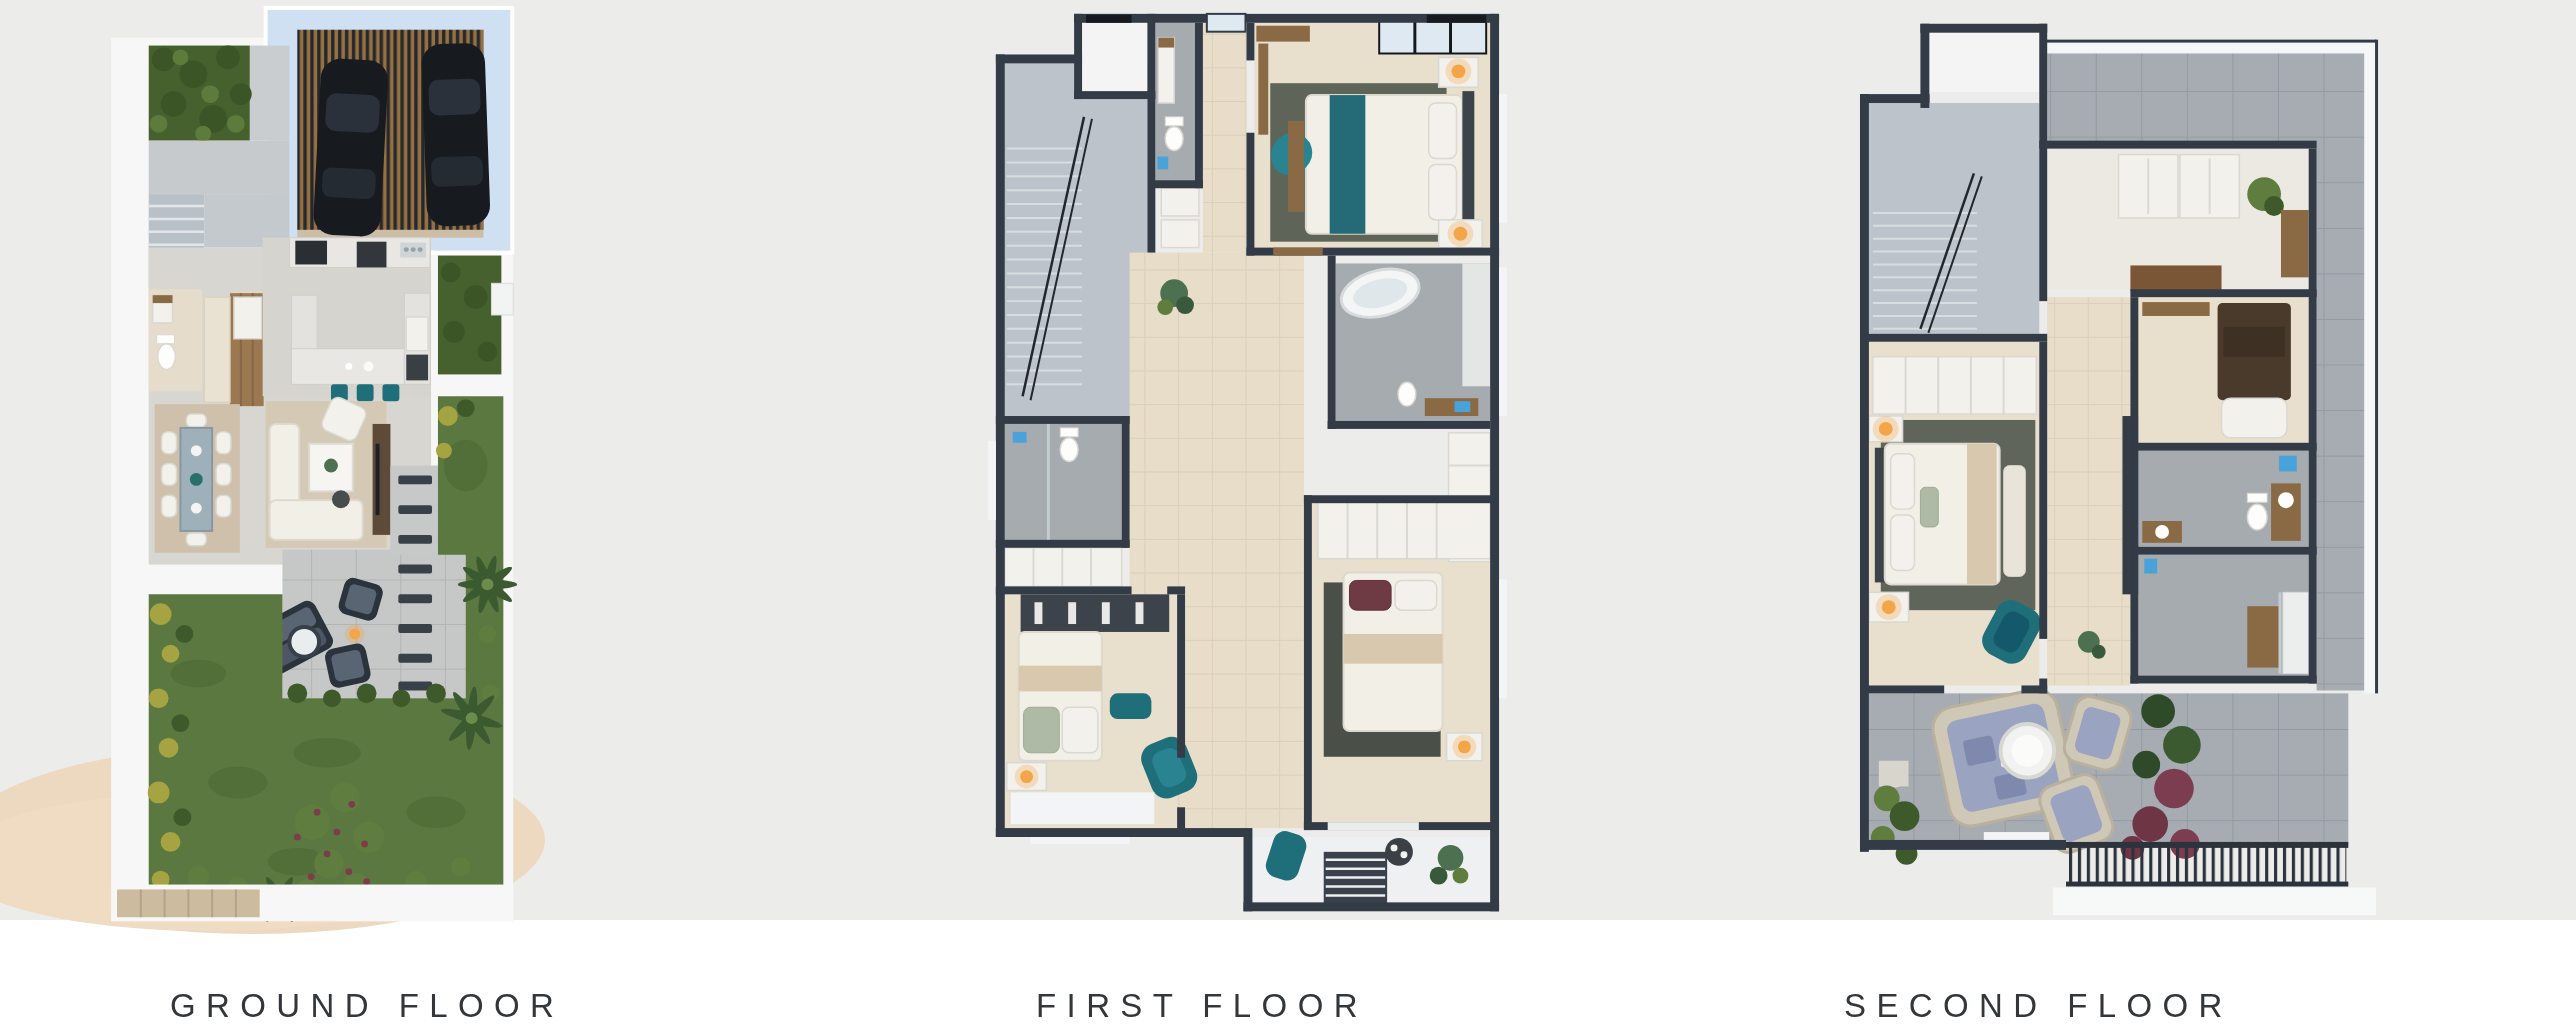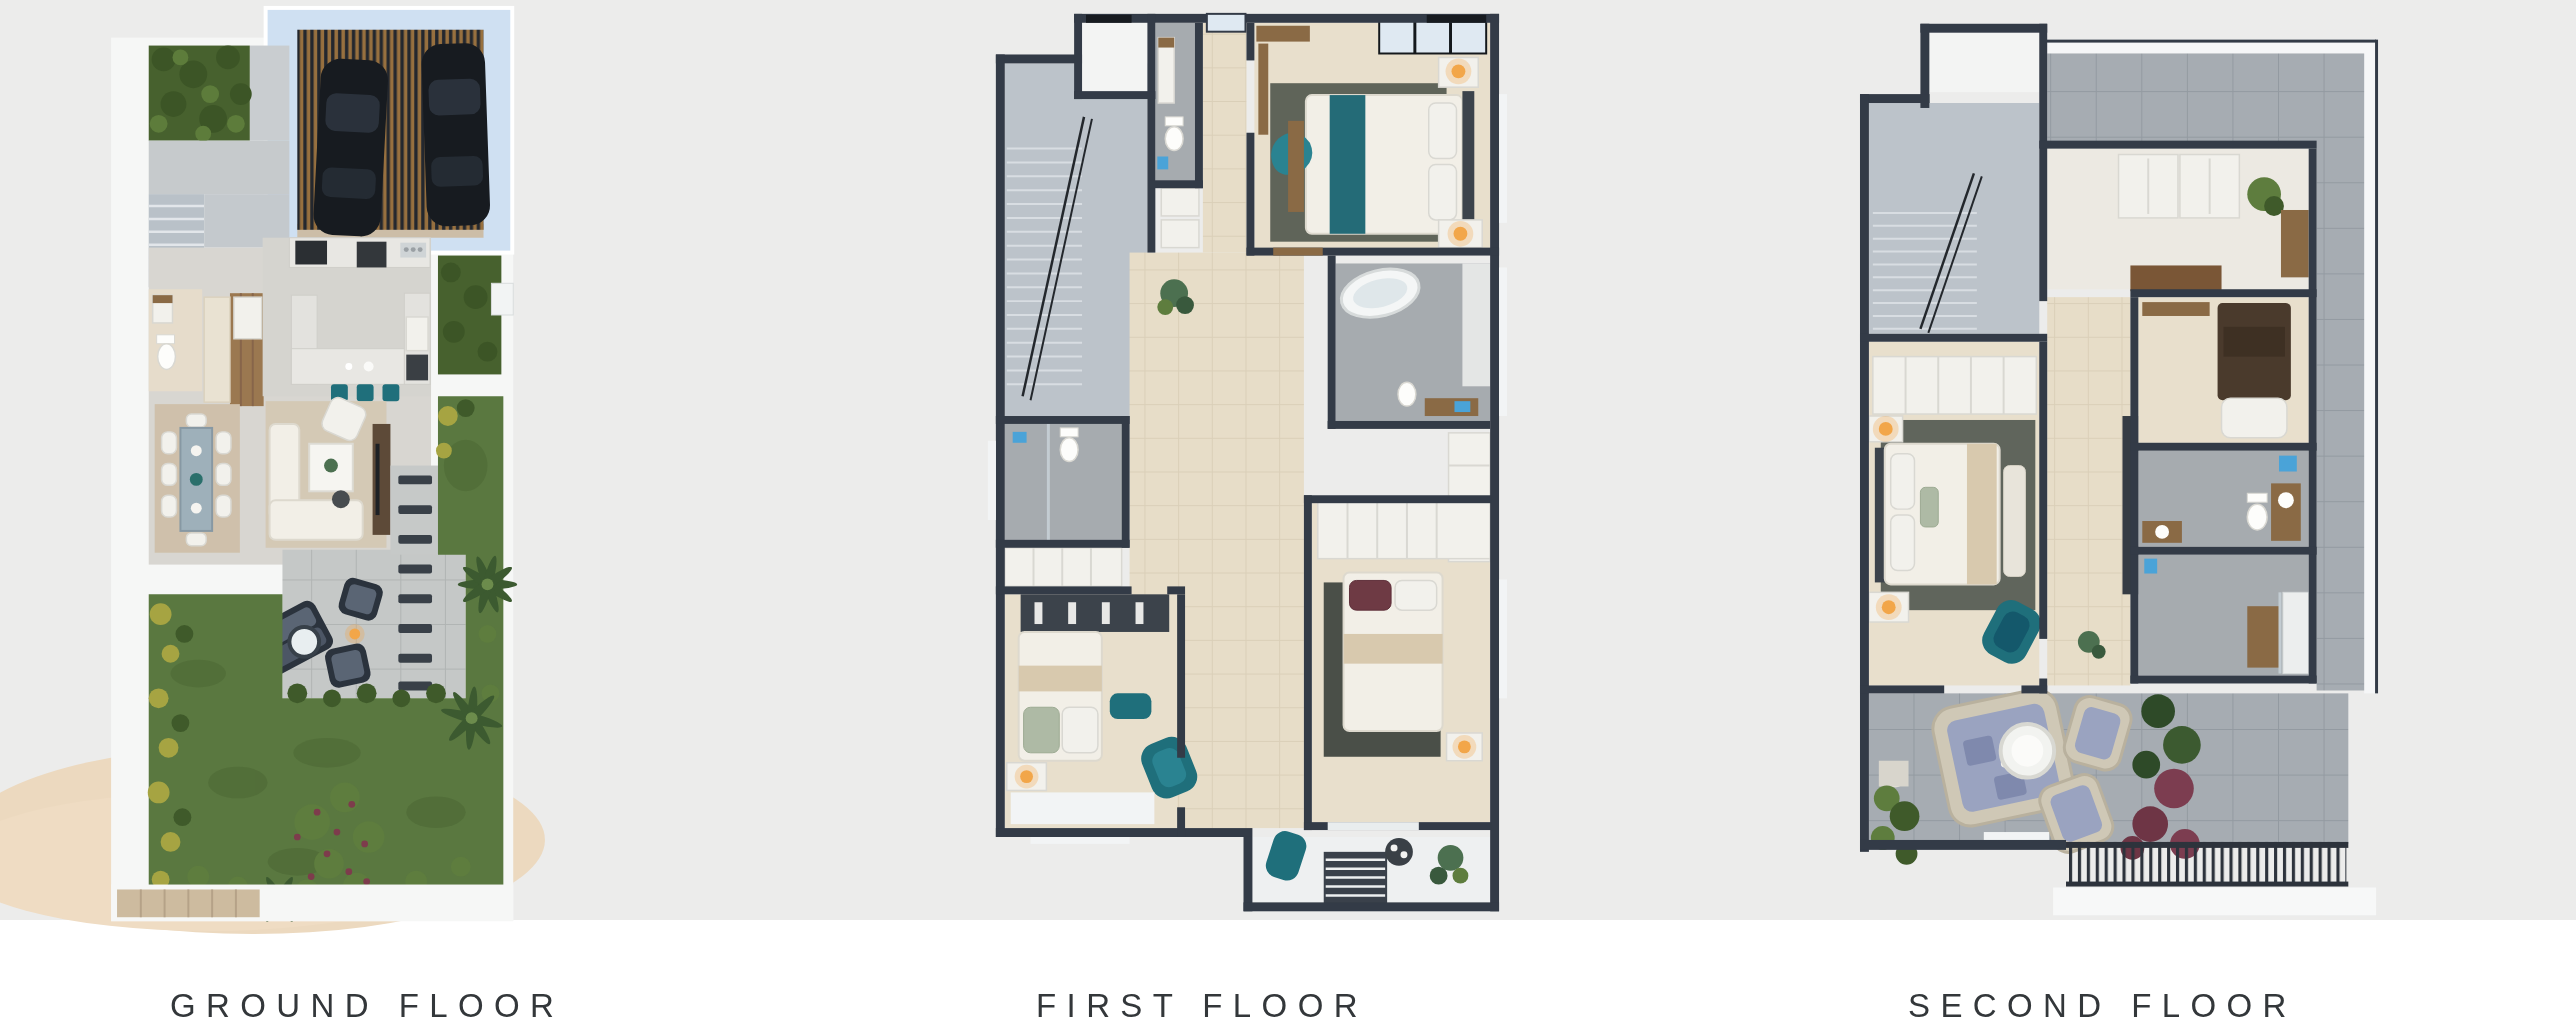--- a/index.html
+++ b/index.html
@@ -726,14 +726,14 @@
     <rect x="2150" y="552" width="188" height="8"></rect>
     <rect x="2150" y="682" width="188" height="8"></rect>
     <rect x="1877" y="848" width="208" height="10"></rect>
   </g>
 </svg>
 
 </div>
 
 <div class="floor-label" style="left:170px">GROUND FLOOR</div>
 <div class="floor-label" style="left:1036px">FIRST FLOOR</div>
-<div class="floor-label" style="left:1908px">SECOND FLOOR</div>
+<div class="floor-label" style="left:1844px">SECOND FLOOR</div>
 
 
 </body></html>

